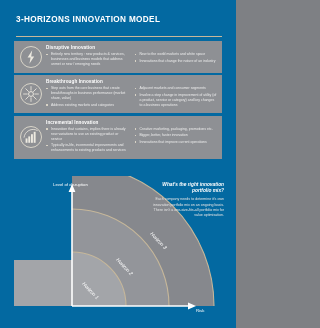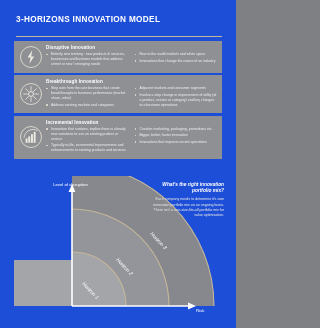--- a/index.html
+++ b/index.html
@@ -5,21 +5,21 @@
   * { box-sizing: border-box; margin: 0; padding: 0; }
   html, body {
     width: 236px; height: 328px;
     background: #7e8084;
     font-family: "Liberation Sans", sans-serif;
     overflow: hidden;
   }
   .slide {
     position: relative;
     width: 236px; height: 328px;
-    background: #1d4ed8;
+    background: #0369a1;
   }
 
   
   .title {
     position: absolute;
     left: 16px; top: 15px;
     font-size: 8.2px;
     font-weight: bold;
     letter-spacing: 0.35px;
     color: #ffffff;

